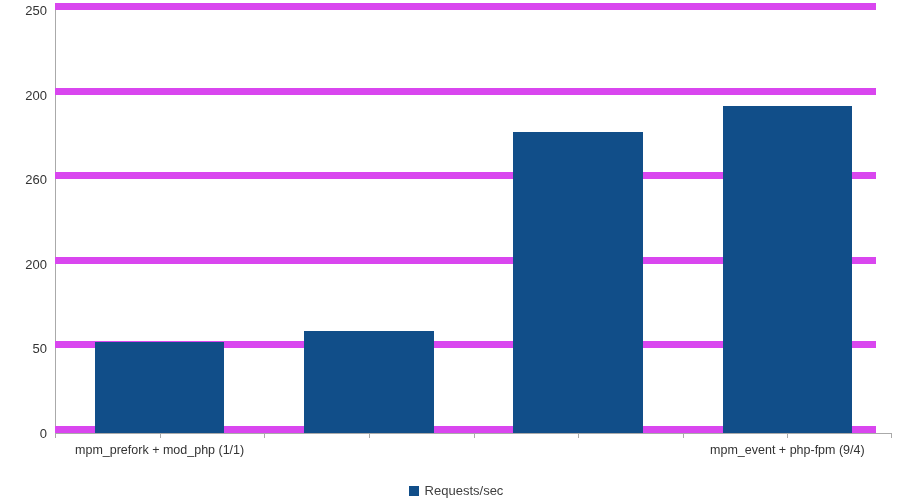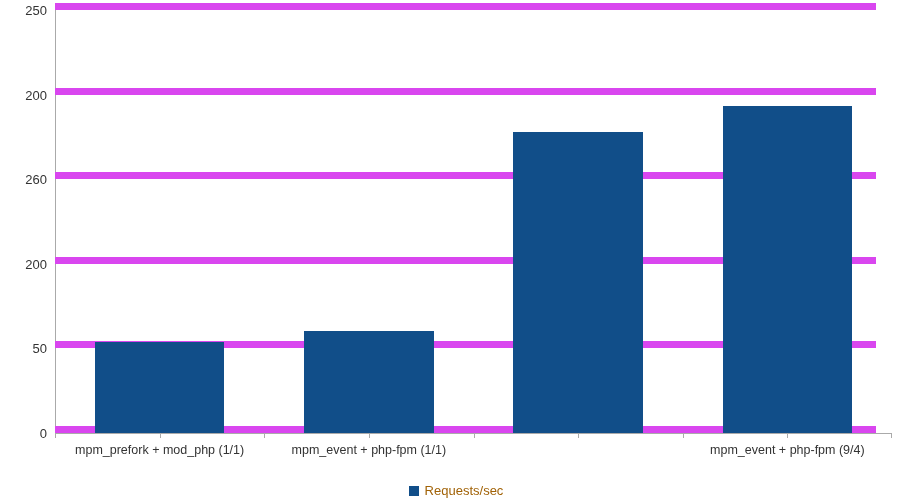--- a/index.html
+++ b/index.html
@@ -91,21 +91,21 @@
   }
   .legend {
     position: absolute;
     left: 0; right: 0;
     bottom: 6px;
     display: flex;
     justify-content: center;
     align-items: center;
     gap: 6px;
     font-size: 13px;
-    color: #a16207;
+    color: #404040;
   }
   .legend-swatch {
     width: 10px;
     height: 10px;
     background: #114e89;
     display: inline-block;
   }
 </style>
 </head>
 <body>
@@ -137,21 +137,20 @@
       <div class="bar-slot">
         <div class="x-sep"></div>
         <div class="bar" style="height: 21.6%; background: rgb(17, 78, 137);"></div>
         <div class="x-tick"></div>
         <div class="x-label">mpm_prefork + mod_php (1/1)</div>
       </div>
       <div class="bar-slot">
         <div class="x-sep"></div>
         <div class="bar" style="height: 24%; background: rgb(17, 78, 137);"></div>
         <div class="x-tick"></div>
-        <div class="x-label">mpm_event + php-fpm (1/1)</div>
       </div>
       <div class="bar-slot">
         <div class="x-sep"></div>
         <div class="bar" style="height: 71.2%; background: rgb(17, 78, 137);"></div>
         <div class="x-tick"></div>
       </div>
       <div class="bar-slot">
         <div class="x-sep"></div>
         <div class="bar" style="height: 77.2%; background: rgb(17, 78, 137);"></div>
         <div class="x-tick"></div>

